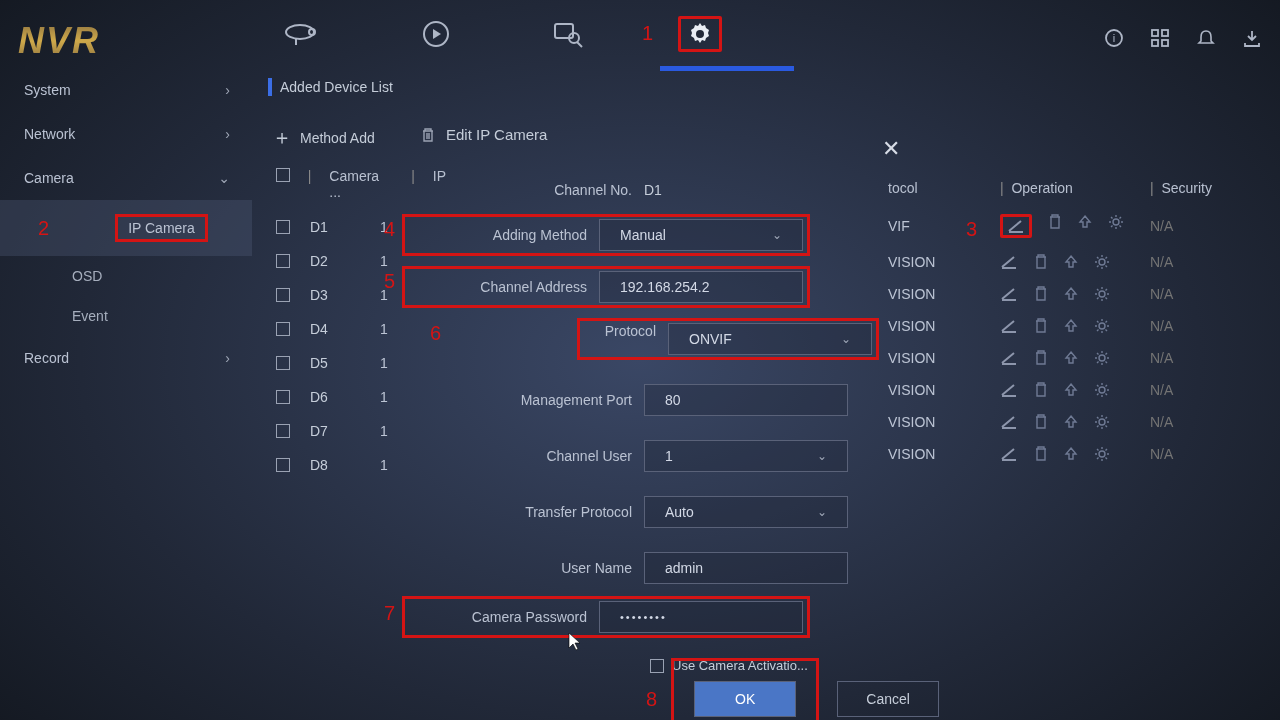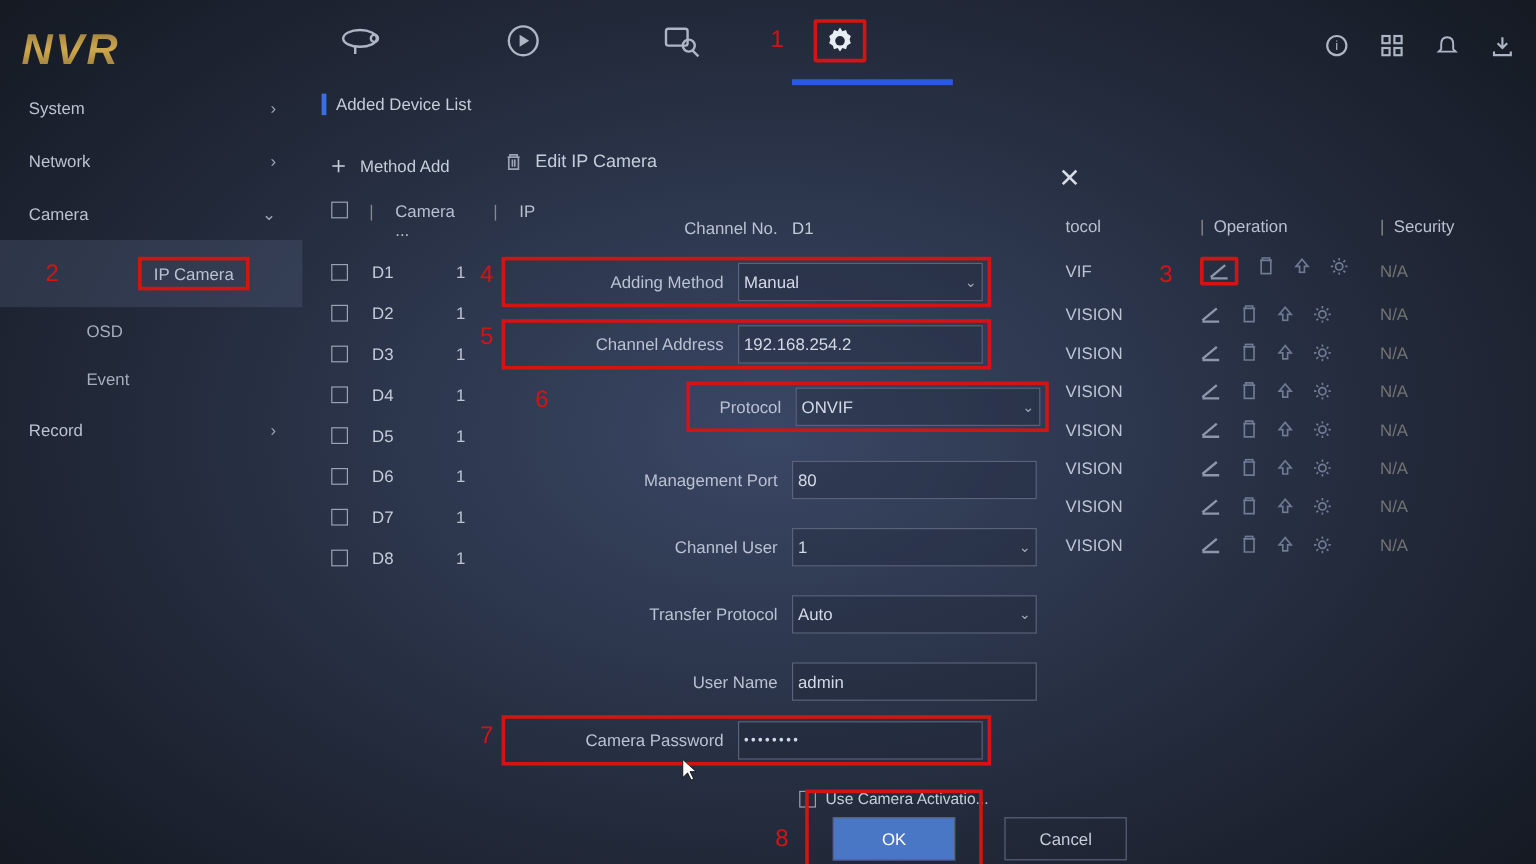--- a/index.html
+++ b/index.html
@@ -53,27 +53,27 @@
   
   .rtable { position:absolute; left:888px; top:180px; width: 380px; }
   .rhdr { display:flex; color:#b8c0d0; padding-bottom: 10px; }
   .rhdr .col1{ width:112px;} .rhdr .col2{ width:150px;} .rhdr .col3{}
   .rrow { display:flex; align-items:center; padding:8px 0;}
   .rrow .col1{ width:112px; color:#bcc4d4;} .rrow .col2{ width:150px; display:flex; gap:16px;} .rrow .col3{ color:#737373; }
   .op-ico { color:#6f7a94; }
   .edit-border { border: 3px solid #d41414; padding:1px 4px; border-radius:2px;}
 
   
-  .modal { position:absolute; left: 466px; top: 120px; width: 454px; }
+  .modal { position:absolute; left: 450px; top: 120px; width: 454px; }
   .modal-title { font-size:15px; }
   .close-x { position:absolute; left:882px; top:136px; font-size:22px; color:#d7dce6; cursor:pointer; font-weight:300;}
   .formrow { display:flex; align-items:center; margin-top: 24px; }
   .flabel { width: 194px; text-align:right; padding-right:12px; color:#bac2d2; }
   .field { flex:1; position:relative; }
-  .ctrl { width: 204px; height: 32px; border:1px solid #5a6279; background: rgba(30,36,52,0.3); color:#d3d9e6; padding: 0 4px; display:flex; align-items:center; justify-content:space-between; }
+  .ctrl { width: 204px; height: 32px; border:1px solid #5a6279; background: rgba(30,36,52,0.3); color:#d3d9e6; padding: 0 20px; display:flex; align-items:center; justify-content:space-between; }
   .ctrl.input { justify-content:flex-start; }
   .chev { font-size:12px; color:#9ea6b6; }
   .redbox { border: 3px solid #d41414; padding: 2px 4px; }
   .check-row { display:flex; align-items:center; gap:8px; margin-left: 200px; margin-top:20px; font-size:13px;}
   .btnrow { position:absolute; left: 646px; top: 658px; display:flex; gap:18px; align-items:center;}
   .btn { width: 102px; height: 36px; border:1px solid #5a6279; display:flex; align-items:center; justify-content:center; cursor:pointer;}
   .btn.ok { background: #4a76c6; color:#fff; }
   .anno { position:absolute; color:#d41414; font-size:20px; font-weight:400; }
   .cursor-arrow { position:absolute; left:568px; top:632px; color:#fff; font-size:16px;}
   svg { display:block; }
@@ -506,21 +506,21 @@
             <span>192.168.254.2</span>
           </div>
         </div>
     </div>
   </div>
 
   <div class="formrow" style="margin-top:10px; position:relative;">
     <span class="anno" style="left:-20px; top:4px;">6</span>
     <div style="display:flex; align-items:center; width:100%;">
       <div class="flabel" style="width:106px;"></div>
-      <div class="redbox" style="display:flex; align-items:center;">
+      <div class="redbox" style="display:flex; align-items:flex-start;margin-left:21px;">
         <div class="flabel" style="width:84px;">Protocol</div>
         <div class="field">
             <div class="ctrl">
               <span>ONVIF</span>
               <span class="chev">⌄</span>
             </div>
           </div>
       </div>
     </div>
   </div>

